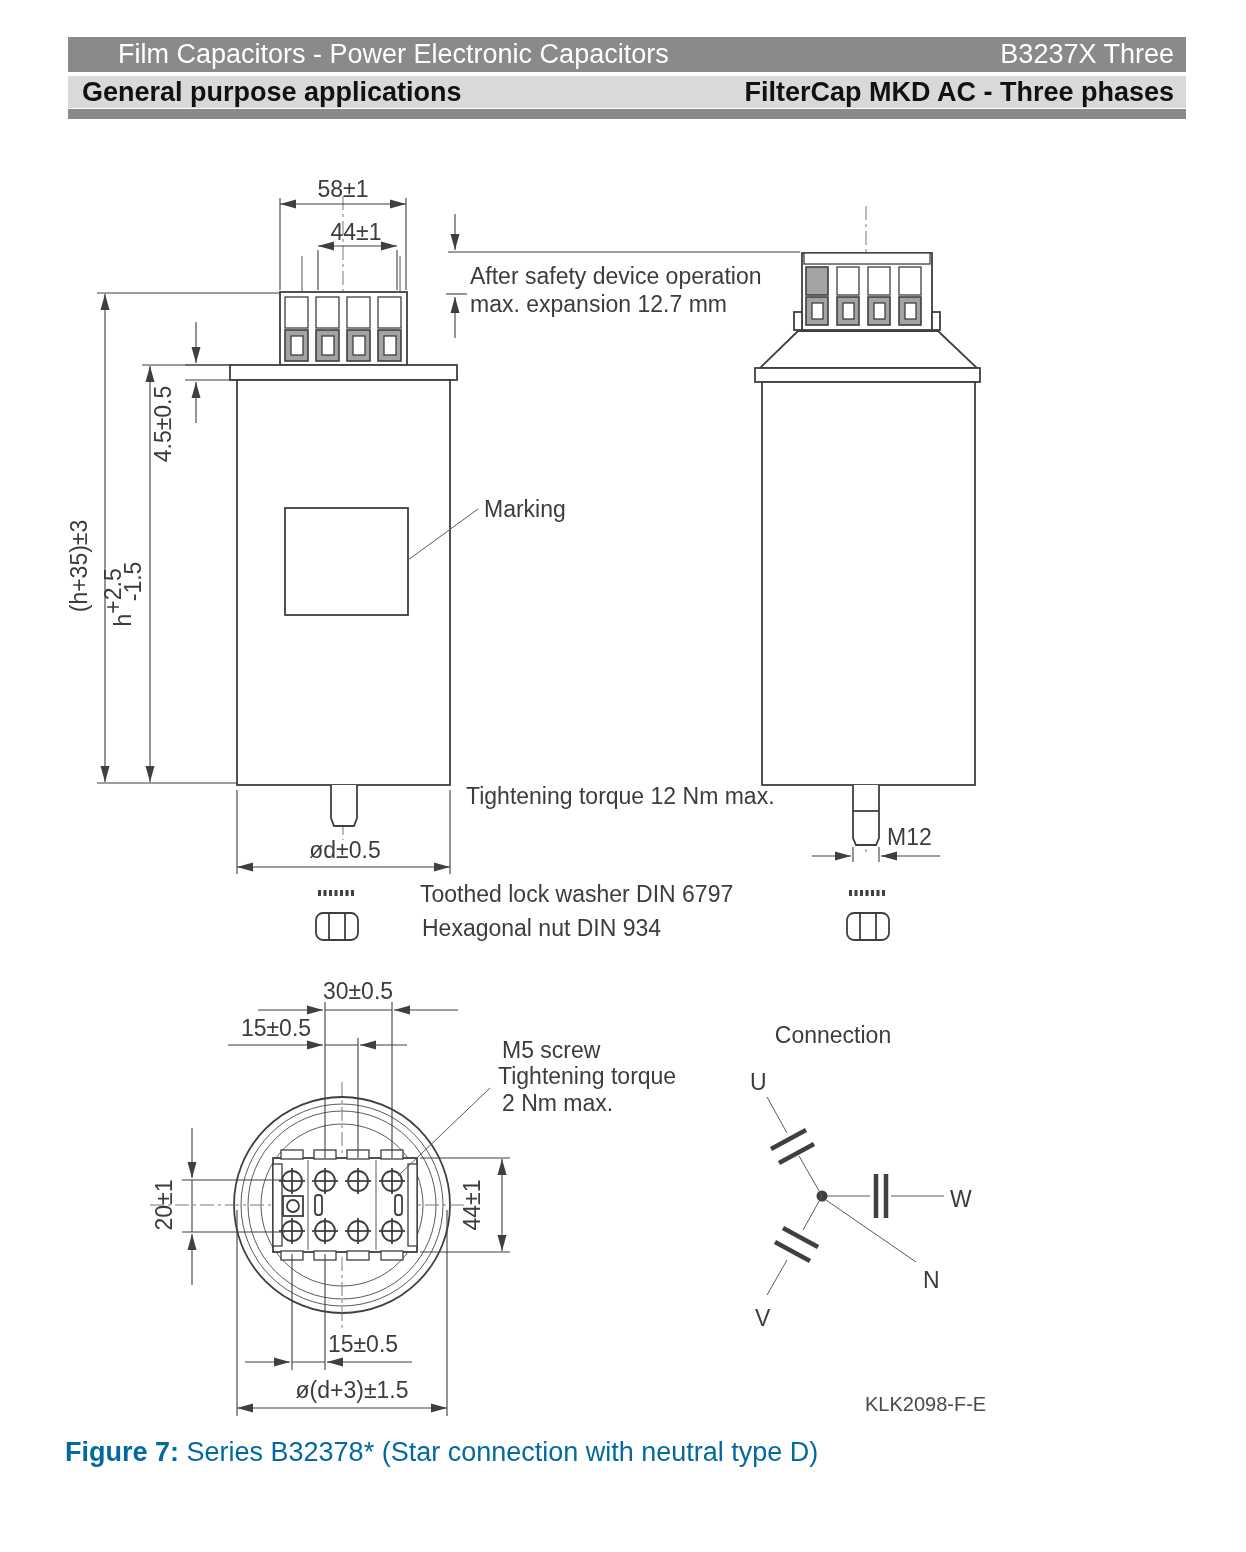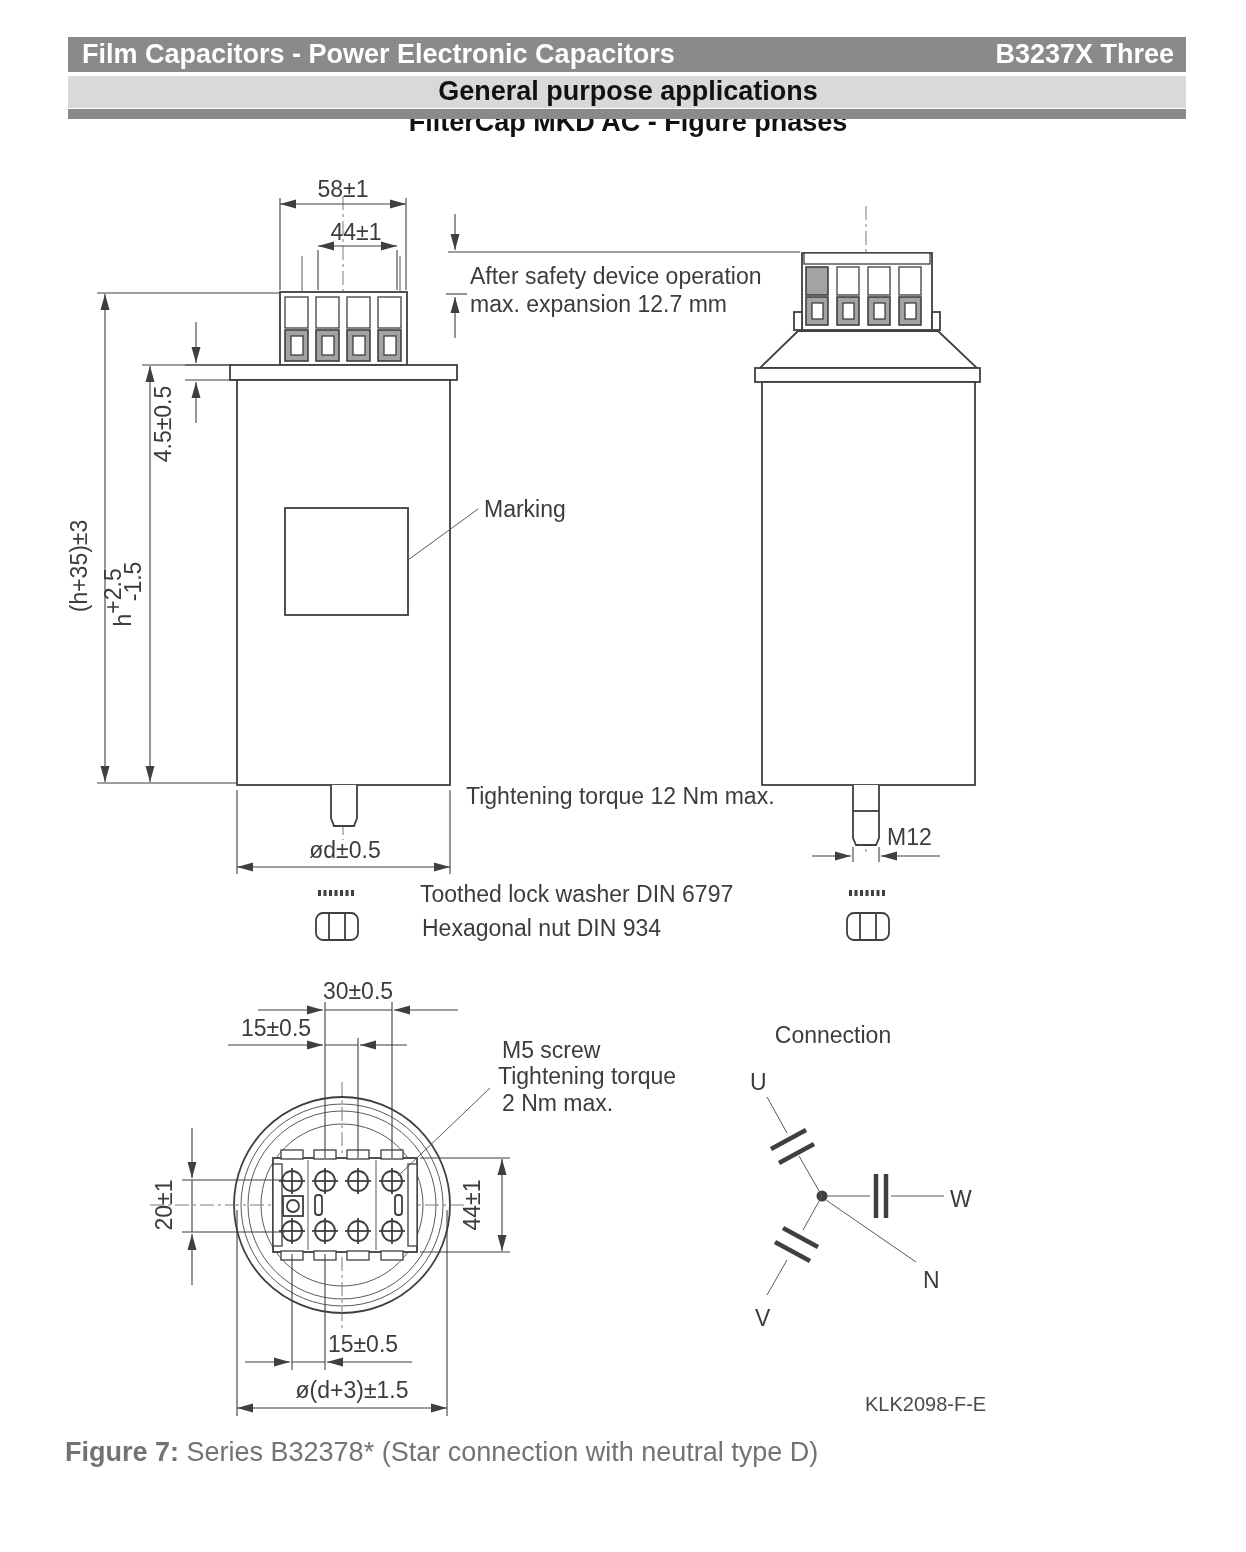--- a/index.html
+++ b/index.html
@@ -1,27 +1,27 @@
 <!DOCTYPE html>
 <html><head>
 <meta charset="utf-8">
 <style>
   html,body{margin:0;padding:0;background:#ffffff;}
   .page{position:relative;width:1246px;height:1552px;background:#fff;overflow:hidden;
         font-family:"Liberation Sans", sans-serif;}
   .hdr1{position:absolute;left:68px;top:37px;width:1118px;height:35px;background:#8a8a8a;
         display:flex;align-items:center;justify-content:space-between;box-sizing:border-box;
         padding:0 12px 0 14px;}
-  .hdr1 span{color:#ffffff;font-size:27px;font-weight:bold;white-space:nowrap;}
+  .hdr1 span{color:#ffffff;font-size:27px;font-weight:normal;white-space:nowrap;margin-left:36px;}
   .hdr2{position:absolute;left:68px;top:76px;width:1118px;height:32px;background:#d9d9d9;
         display:flex;align-items:center;justify-content:space-between;box-sizing:border-box;
-        padding:0 12px 0 14px;flex-direction:column;}
+        padding:0 12px 0 14px;}
   .hdr2 span{color:#111111;font-size:27px;font-weight:bold;white-space:nowrap;}
   .hdr-rule{position:absolute;left:68px;top:109px;width:1118px;height:10px;background:#8a8a8a;}
-  .caption{position:absolute;left:65px;top:1437px;width:900px;font-size:27px;color:#737373;}
+  .caption{position:absolute;left:65px;top:1437px;width:900px;font-size:27px;color:#0369a1;}
   .caption b{font-weight:bold;}
   svg{position:absolute;left:0;top:0;}
   svg .ol{stroke:#3f3f3f;stroke-width:1.8;fill:none;}
   svg .olw{stroke:#3f3f3f;stroke-width:1.8;fill:#ffffff;}
   svg .gry{stroke:#3f3f3f;stroke-width:1.6;fill:#a3a3a3;}
   svg .win{stroke:#3f3f3f;stroke-width:1.3;fill:#ffffff;}
   svg .dim{stroke:#3f3f3f;stroke-width:1.1;fill:none;}
   svg .thin{stroke:#5a5a5a;stroke-width:1;fill:none;}
   svg .cl{stroke:#7a7a7a;stroke-width:1;stroke-dasharray:14 4 3 4;fill:none;}
   svg text{font-family:"Liberation Sans", sans-serif;font-size:23px;fill:#3c3c3c;}
@@ -31,21 +31,21 @@
 <body>
 
 <div class="page">
 
   <div class="hdr1">
     <span>Film Capacitors - Power Electronic Capacitors</span>
     <span>B3237X Three</span>
   </div>
   <div class="hdr2">
     <span>General purpose applications</span>
-    <span>FilterCap MKD AC - Figure phases</span>
+    <span>FilterCap MKD AC - Three phases</span>
   </div>
   <div class="hdr-rule"></div>
 
   <svg width="1246" height="1552" viewBox="0 0 1246 1552">
     <defs>
       <marker id="mA" markerUnits="userSpaceOnUse" markerWidth="18" markerHeight="12" refX="17" refY="6" orient="auto">
         <path d="M17,6 L1,1.5 L1,10.5 z" fill="#3f3f3f"></path>
       </marker>
       <marker id="mB" markerUnits="userSpaceOnUse" markerWidth="18" markerHeight="12" refX="1" refY="6" orient="auto">
         <path d="M1,6 L17,1.5 L17,10.5 z" fill="#3f3f3f"></path>

